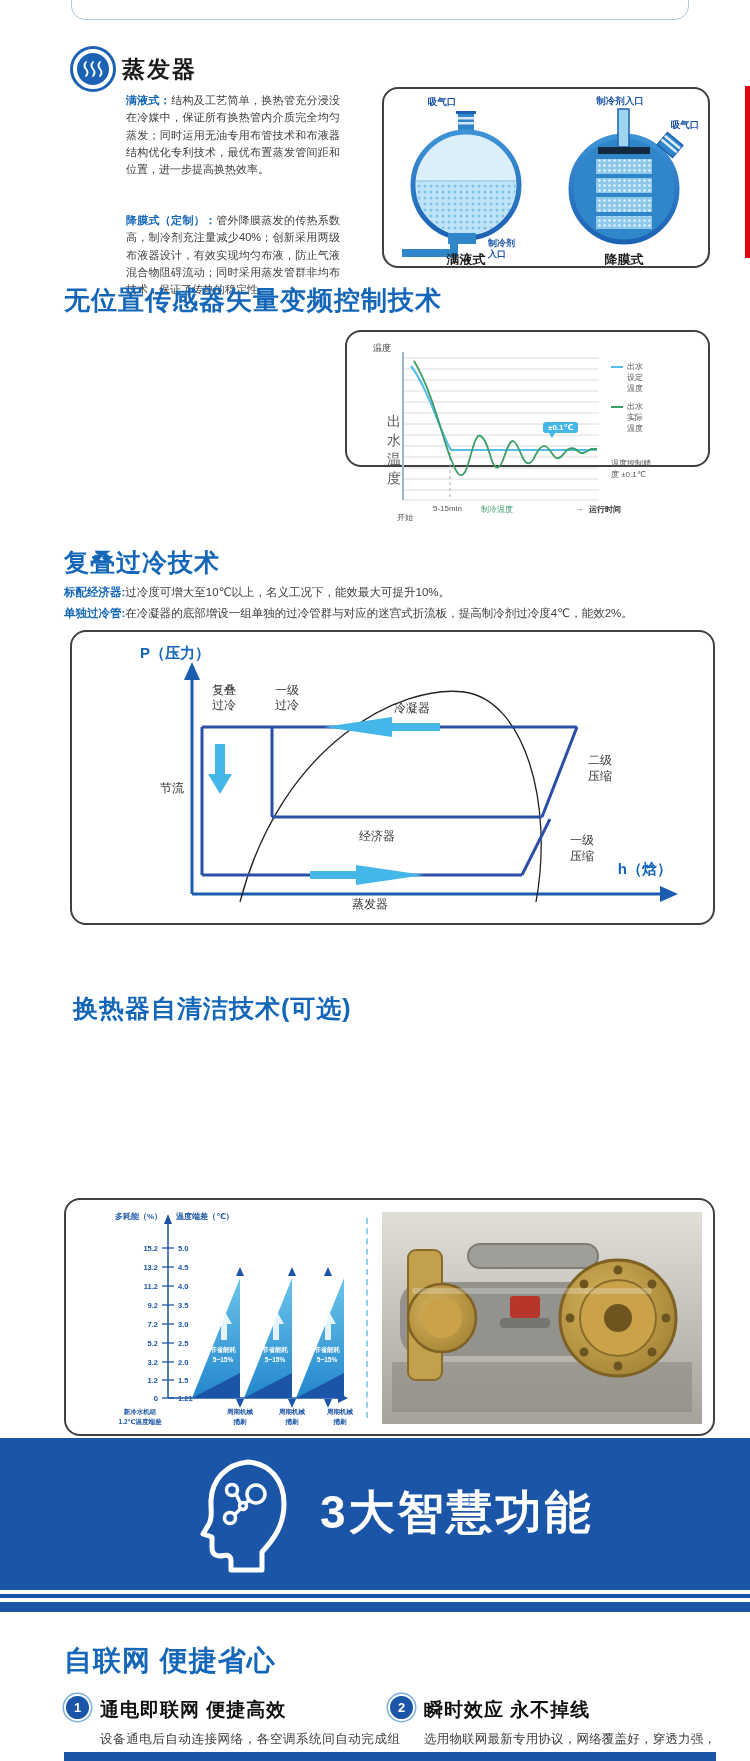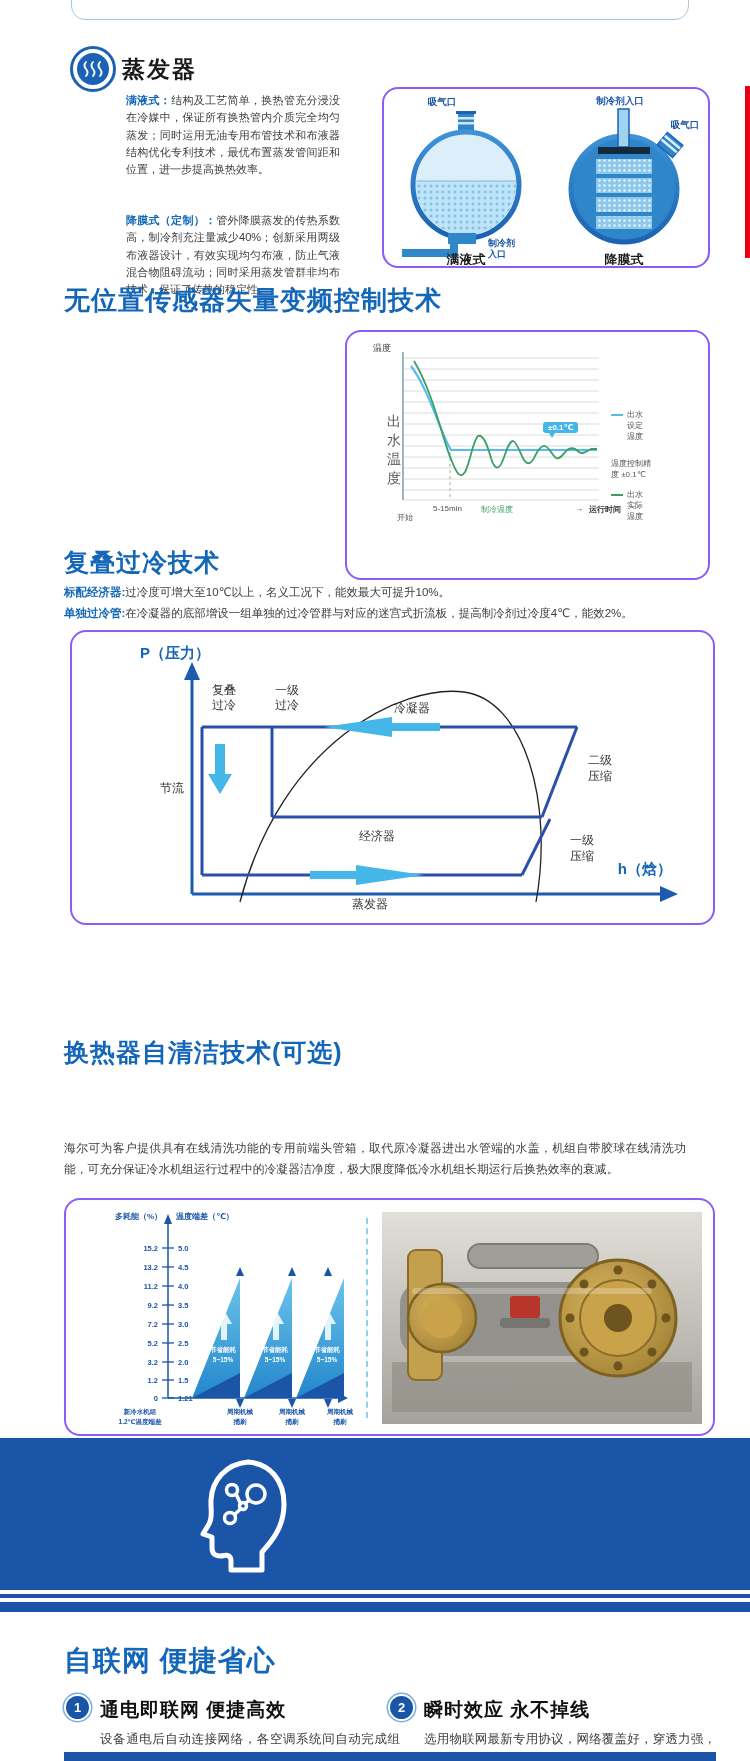--- a/index.html
+++ b/index.html
@@ -2,25 +2,25 @@
 <html><head>
 <meta charset="utf-8">
 <style>
   * { margin:0; padding:0; box-sizing:border-box; }
   body { font-family:"Liberation Sans","DejaVu Sans",sans-serif; background:#fff; }
   #page { position:relative; width:750px; height:1761px; background:#fff; overflow:hidden; margin:0 auto; }
   .abs { position:absolute; }
   .sec-title { color:#1467B8; font-weight:bold; letter-spacing:1px; }
   .body-text { color:#3c3c3c; text-align:justify; }
   .kw { color:#1467B8; font-weight:bold; }
-  .lightbox { border:2px solid #8b5cf6; border-radius:16px; background:#fff; }
+  .lightbox { border:2px solid #404040; border-radius:16px; background:#fff; }
   .cap { font-weight:bold; fill:#1a1a1a; }
   .dlabel { fill:#1B55A8; font-weight:bold; }
   svg text { font-family:"Liberation Sans","DejaVu Sans",sans-serif; }
-  .legend-item { display:flex; align-items:flex-start; gap:4px; margin-bottom:8px;margin-top:48px; }
+  .legend-item { display:flex; align-items:flex-start; gap:4px; margin-bottom:8px; }
   .legend-dash { width:12px; height:2px; margin-top:4px; flex:none; }
   .legend-name { width:18px; font-size:8px; color:#555; line-height:1.35; word-break:break-all; }
   .chart-note { width:40px; font-size:8px; color:#555; line-height:1.4; word-break:break-all; }
   .callout { background:#45B6E8; color:#fff; font-size:8px; font-weight:bold; padding:1px 5px; border-radius:3px; }
   .callout::after { content:""; position:absolute; left:6px; top:100%; border:5px solid transparent; border-top-color:#45B6E8; border-left-width:3px; border-right-width:3px; }
   .xlab { font-size:8px; color:#555; position:absolute; }
   .num-badge { width:23px; height:23px; border-radius:50%; background:#1B55A8; color:#fff; font-size:13px; font-weight:bold; display:flex; align-items:center; justify-content:center; box-shadow:0 0 0 2px #fff, 0 0 0 3.5px #7AAEDE; }
   .item-heading { font-size:19px; font-weight:bold; color:#111; letter-spacing:1px; }
   .item-body { font-size:12.5px; line-height:1.8; color:#3c3c3c; text-align:justify; }
 </style>
@@ -104,21 +104,21 @@
         <rect x="204" y="123" width="56" height="13" fill="url(#dots2)"></rect>
         <text x="228" y="11" font-size="9.5" class="dlabel" text-anchor="middle">制冷剂入口</text>
         <text x="293" y="35" font-size="9.5" class="dlabel" text-anchor="middle">吸气口</text>
         <text x="232" y="171" font-size="13" class="cap" text-anchor="middle">降膜式</text>
       </g>
     </svg>
   </div>
 
   <div class="abs sec-title" style="left:64px; top:283px; font-size:26px;">无位置传感器矢量变频控制技术</div>
 
-  <div class="abs lightbox" style="left:345px; top:330px; width:365px; height:250px;">
+  <div class="abs lightbox" style="left:345px; top:330px; width:365px; height:137px;">
     <svg class="abs" style="left:0; top:0;" width="361" height="191" viewBox="0 0 361 191">
       <g stroke="#DCDCDC" stroke-width="1">
         <line x1="56" y1="26" x2="252" y2="26"></line>
           <line x1="56" y1="37" x2="252" y2="37"></line>
         <line x1="56" y1="48" x2="252" y2="48"></line>
           <line x1="56" y1="59" x2="252" y2="59"></line>
         <line x1="56" y1="70" x2="252" y2="70"></line>
           <line x1="56" y1="81" x2="252" y2="81"></line>
         <line x1="56" y1="92" x2="252" y2="92"></line>
           <line x1="56" y1="103" x2="252" y2="103"></line>
@@ -201,22 +201,21 @@
         <text x="516" y="148">压缩</text>
         <text x="112" y="160" text-anchor="end">节流</text>
         <text x="305" y="208" text-anchor="middle">经济器</text>
         <text x="498" y="212">一级</text>
         <text x="498" y="228">压缩</text>
         <text x="298" y="276" text-anchor="middle">蒸发器</text>
       </g>
     </svg>
   </div>
 
-  <div class="abs sec-title" style="left:64px; top:992px; font-size:25px;margin-top:44px;">换热器自清洁技术(可选)</div>
-  <div class="abs body-text" style="left:64px; top:1138px; width:622px; font-size:11.8px; line-height:1.78;">海尔可为客户提供具有在线清洗功能的专用前端头管箱，取代原冷凝器进出水管端的水盖，机组自带胶球在线清洗功能，可充分保证冷水机组运行过程中的冷凝器洁净度，极大限度降低冷水机组长期运行后换热效率的衰减。</div>
+  <div class="abs sec-title" style="left:73px; top:992px; font-size:25px;">换热器自清洁技术(可选)</div>
 
   <div class="abs lightbox" style="left:64px; top:1198px; width:651px; height:238px;">
 
     <svg class="abs" style="left:18px; top:6px;" width="270" height="226" viewBox="0 0 270 226">
       <defs>
         <linearGradient id="trig" x1="0" y1="0" x2="0" y2="1">
           <stop offset="0" stop-color="#6CC4EC"></stop>
             <stop offset="1" stop-color="#2387CC"></stop>
         </linearGradient>
       </defs>
@@ -342,20 +341,21 @@
       <g stroke="#FFFFFF" stroke-width="3.5" fill="none">
         <circle cx="60" cy="38" r="9"></circle>
         <circle cx="36" cy="34" r="5.5"></circle>
         <circle cx="34" cy="62" r="5.5"></circle>
         <circle cx="47" cy="50" r="3.5"></circle>
         <line x1="44.5" y1="47.5" x2="40" y2="38"></line>
         <line x1="50" y1="47" x2="54" y2="43"></line>
         <line x1="44.5" y1="53" x2="38" y2="59"></line>
       </g>
     </svg>
+    <div class="abs" style="left:320px; top:44px; font-size:46px; font-weight:bold; color:#fff; letter-spacing:3px;">3大智慧功能</div>
   </div>
   <div class="abs" style="left:0; top:1594px; width:750px; height:4px; background:#1B55A8;"></div>
   <div class="abs" style="left:0; top:1602px; width:750px; height:10px; background:#1B55A8;"></div>
 
   <div class="abs sec-title" style="left:64px; top:1642px; font-size:28px;">自联网  便捷省心</div>
 
   <div class="abs num-badge" style="left:66px; top:1696px;">1</div>
   <div class="abs item-heading" style="left:100px; top:1697px;">通电即联网  便捷高效</div>
   <div class="abs item-body" style="left:100px; top:1728px; width:300px;">设备通电后自动连接网络，各空调系统间自动完成组网，便捷高效。</div>
 

